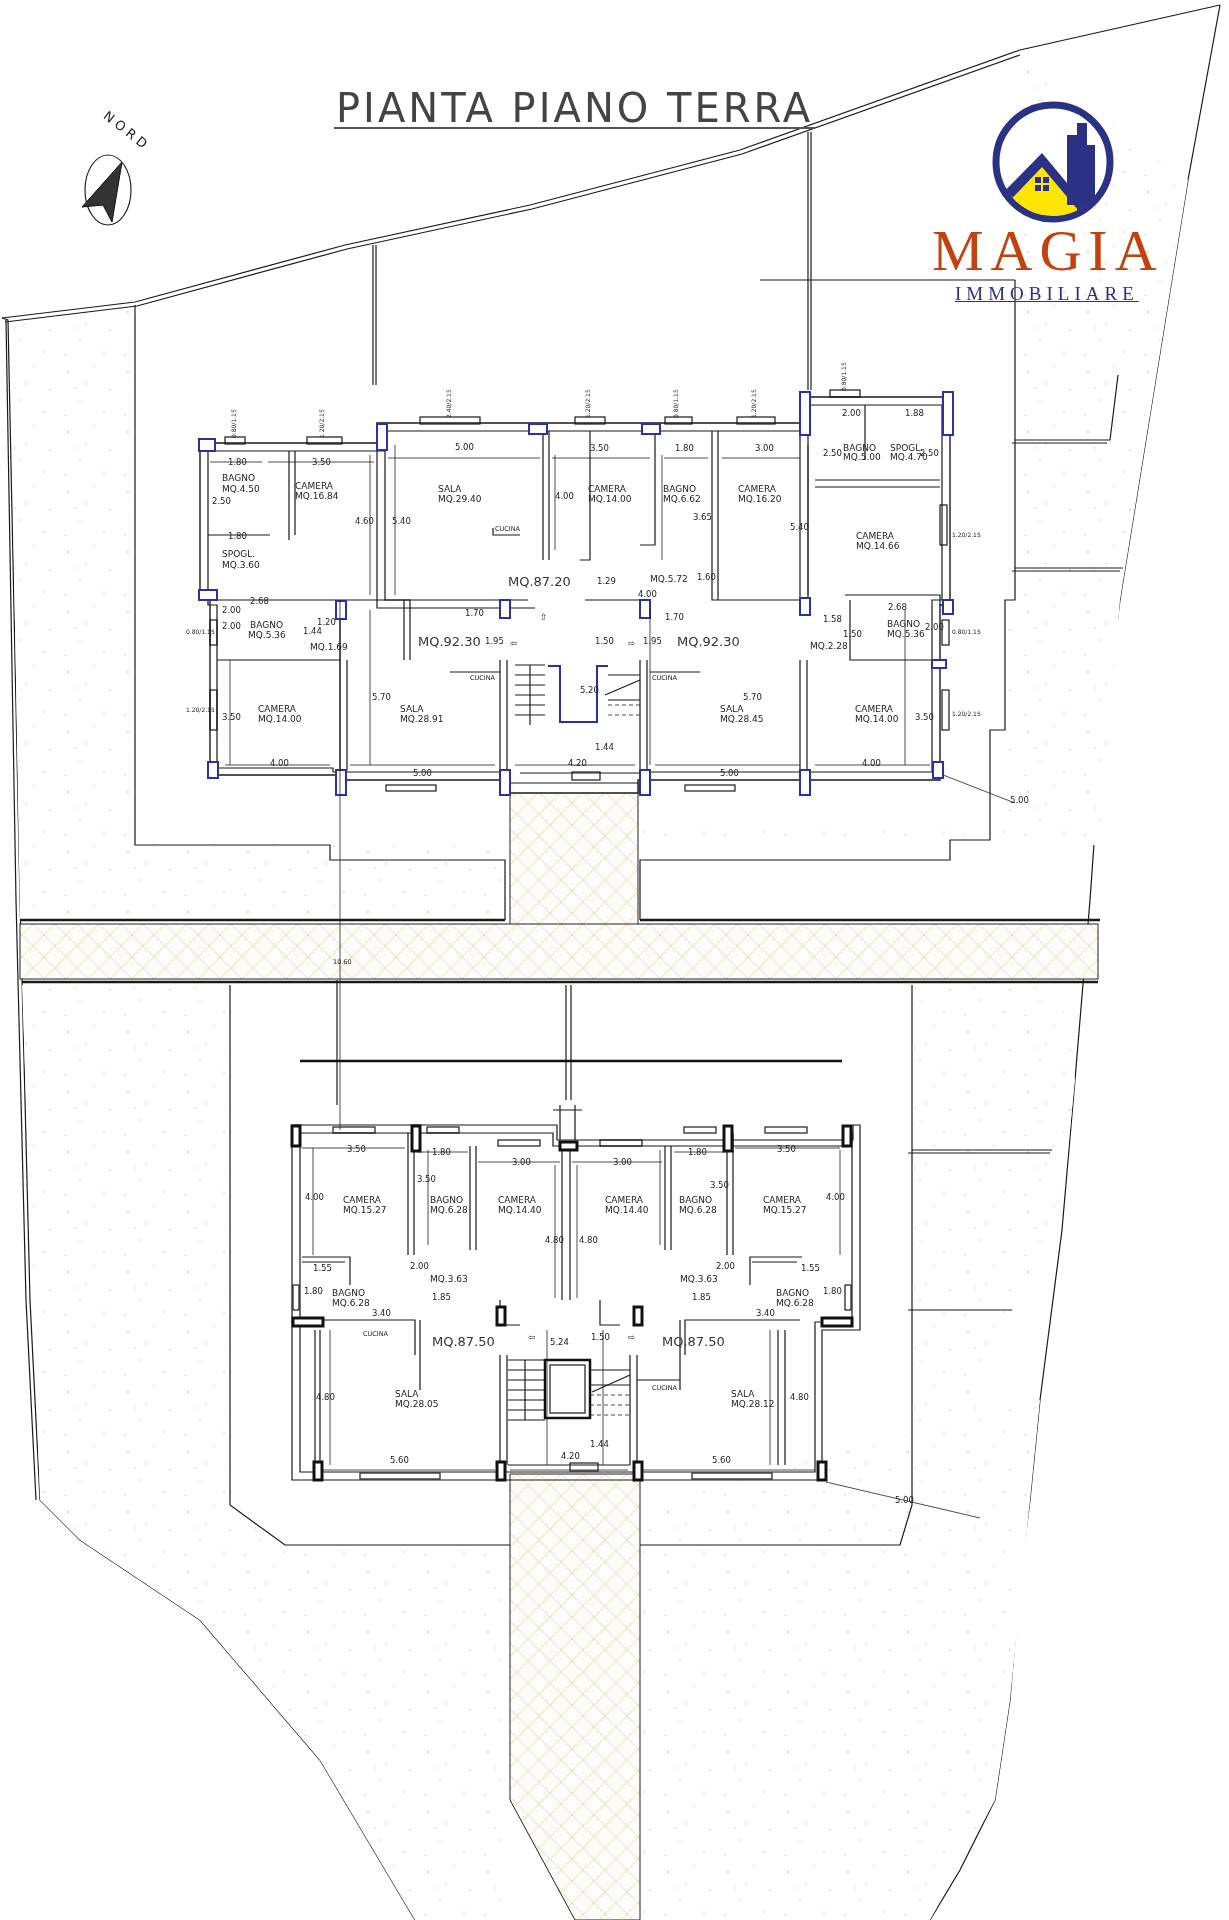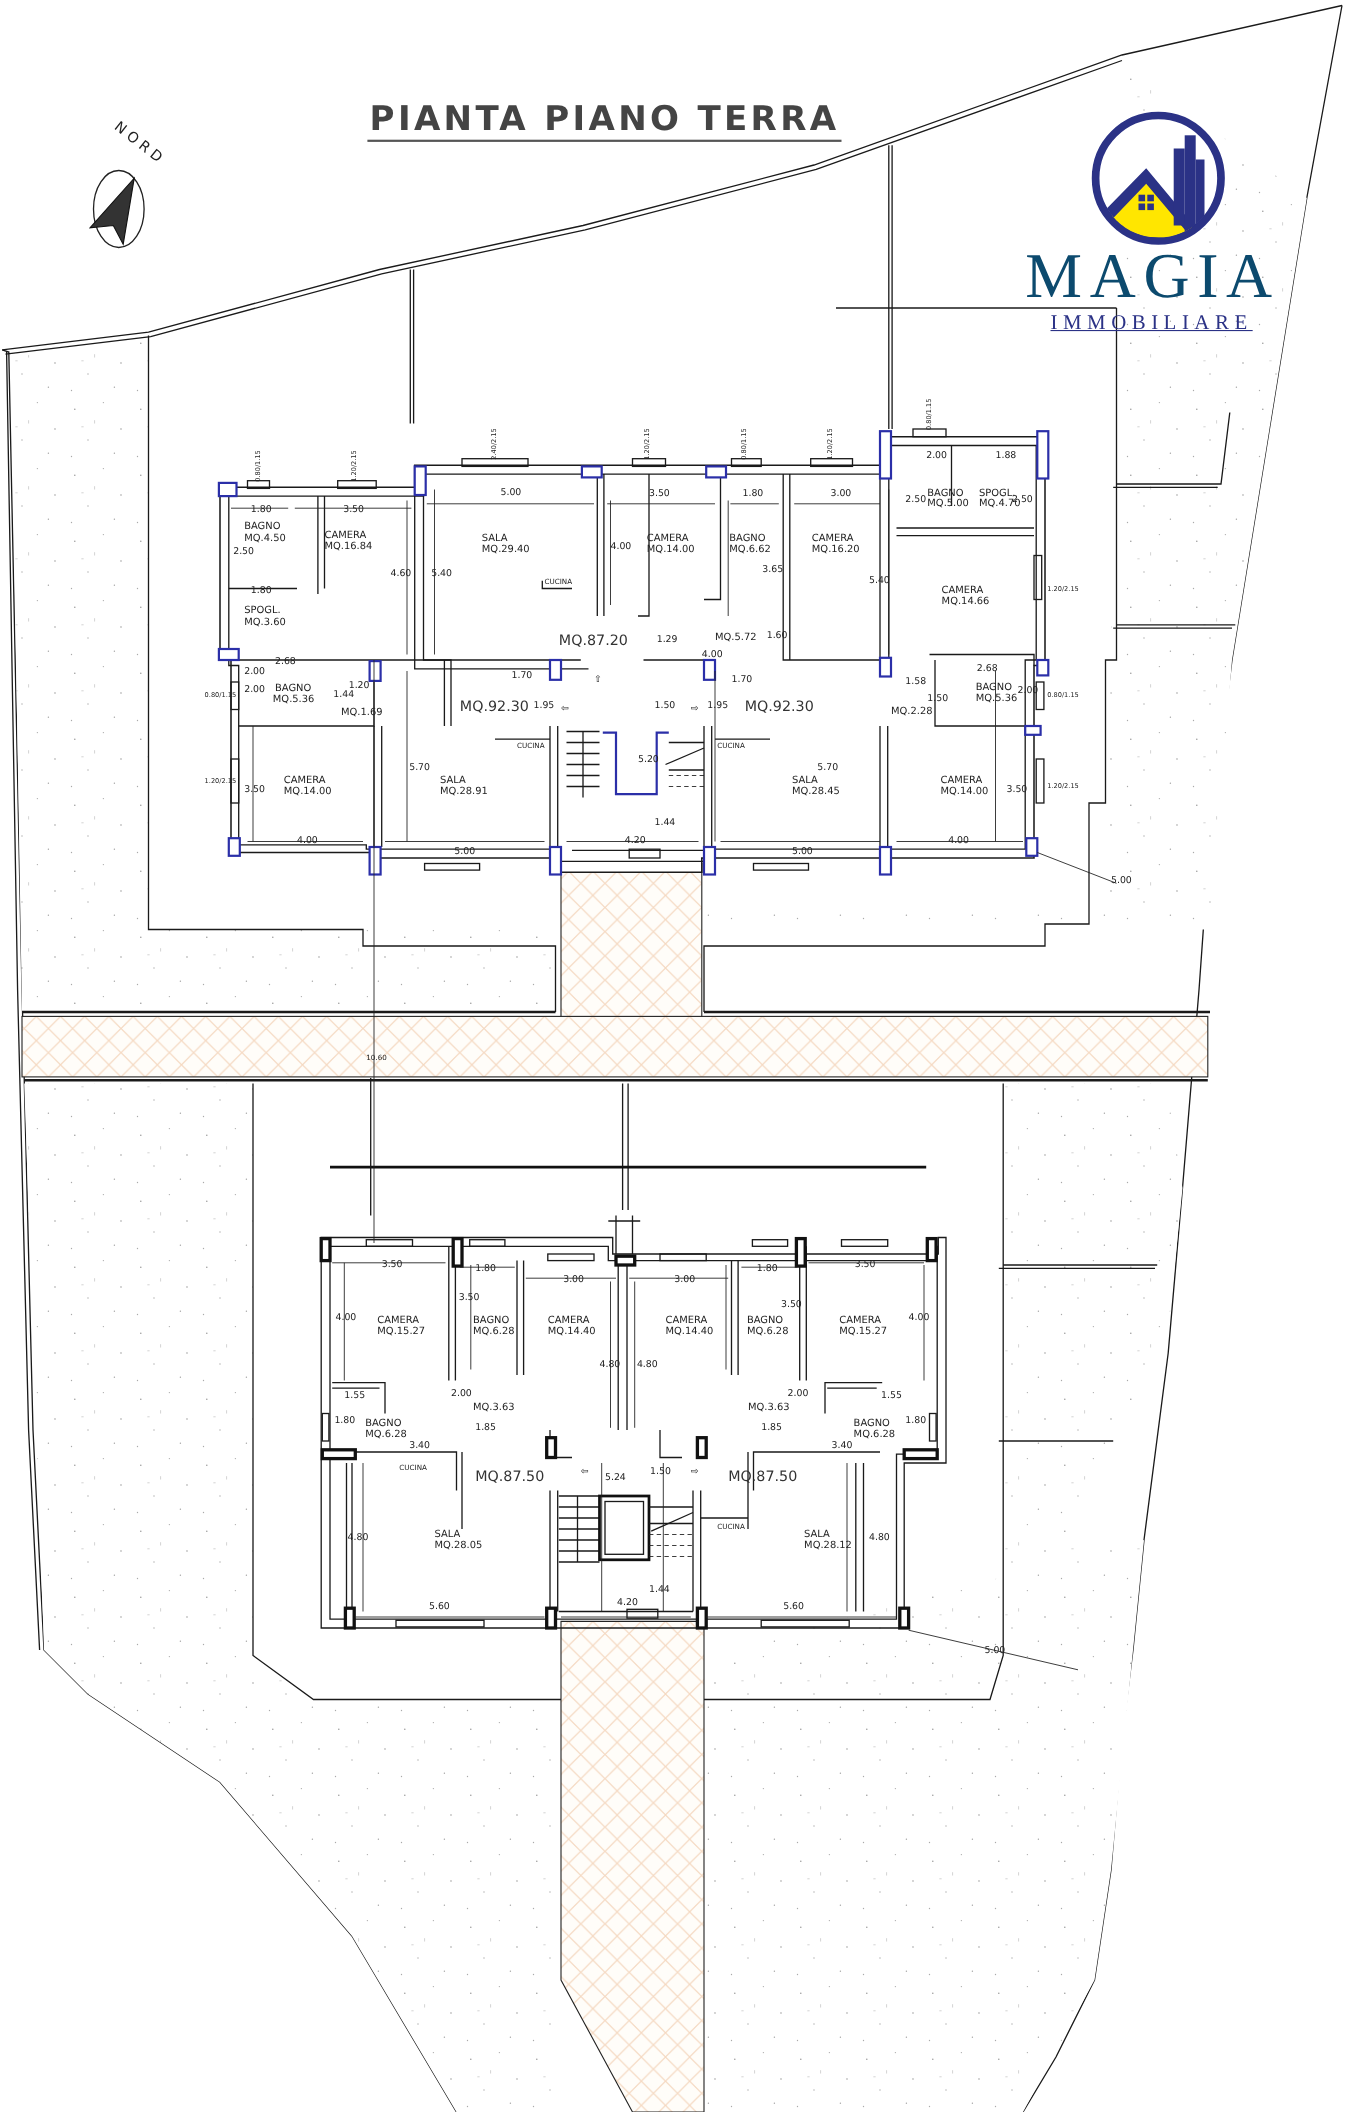--- a/index.html
+++ b/index.html
@@ -9,24 +9,24 @@
   .ln2{stroke:#1a1a1a;fill:none;stroke-width:2.4;}
   .wall{fill:#ffffff;stroke:#1a1a1a;stroke-width:1.4;}
   .pillar{fill:#ffffff;stroke:#2b2fa8;stroke-width:2;}
   .pillarB{fill:#ffffff;stroke:#111;stroke-width:3;}
   .dim{stroke:#222;stroke-width:0.8;fill:none;}
   .t-room{font-family:"DejaVu Sans",sans-serif;font-size:9px;fill:#222;}
   .t-dim{font-family:"DejaVu Sans",sans-serif;font-size:8.5px;fill:#222;}
   .t-area{font-family:"DejaVu Sans",sans-serif;font-size:13px;fill:#333;}
   .t-small{font-family:"DejaVu Sans",sans-serif;font-size:6.5px;fill:#222;}
   .t-win{font-family:"DejaVu Sans",sans-serif;font-size:6px;fill:#222;}
-  .title{position:absolute;left:334px;top:92px;font-family:"DejaVu Sans",sans-serif;font-weight:700;font-size:31px;letter-spacing:3px;color:#444;border-bottom:2px solid #555;line-height:33px;padding:0 2px 2px 2px;}
+  .title{position:absolute;left:334px;top:92px;font-family:"DejaVu Sans",sans-serif;font-weight:400;font-size:40px;letter-spacing:3px;color:#444;border-bottom:2px solid #555;line-height:33px;padding:0 2px 2px 2px;}
   .nord{position:absolute;left:110px;top:108px;font-family:"DejaVu Sans",sans-serif;font-size:13px;letter-spacing:4px;color:#222;transform:rotate(38deg);transform-origin:left top;}
   .logo{position:absolute;left:925px;top:97px;width:260px;height:210px;}
-  .logo-word{position:absolute;left:932px;top:222px;font-family:"Liberation Serif",serif;font-size:58px;letter-spacing:7px;color:#0c4a6e;line-height:58px;}
+  .logo-word{position:absolute;left:932px;top:222px;font-family:"Liberation Serif",serif;font-size:58px;letter-spacing:7px;color:#c2410c;line-height:58px;}
   .logo-sub{position:absolute;left:955px;top:284px;font-family:"Liberation Serif",serif;font-size:19px;letter-spacing:5px;color:#2b3286;line-height:20px;text-decoration:underline;}
 </style>
 </head>
 <body>
 
 <svg id="plan" viewBox="0 0 1229 1920" xmlns="http://www.w3.org/2000/svg">
   <defs>
     <pattern id="herring" width="22" height="22" patternUnits="userSpaceOnUse">
       <rect width="22" height="22" fill="#fffdf9"></rect>
       <path d="M0 11 L11 0 M11 22 L22 11 M0 11 L11 22 M11 0 L22 11" stroke="#f5d8c0" stroke-width="1" fill="none"></path>

